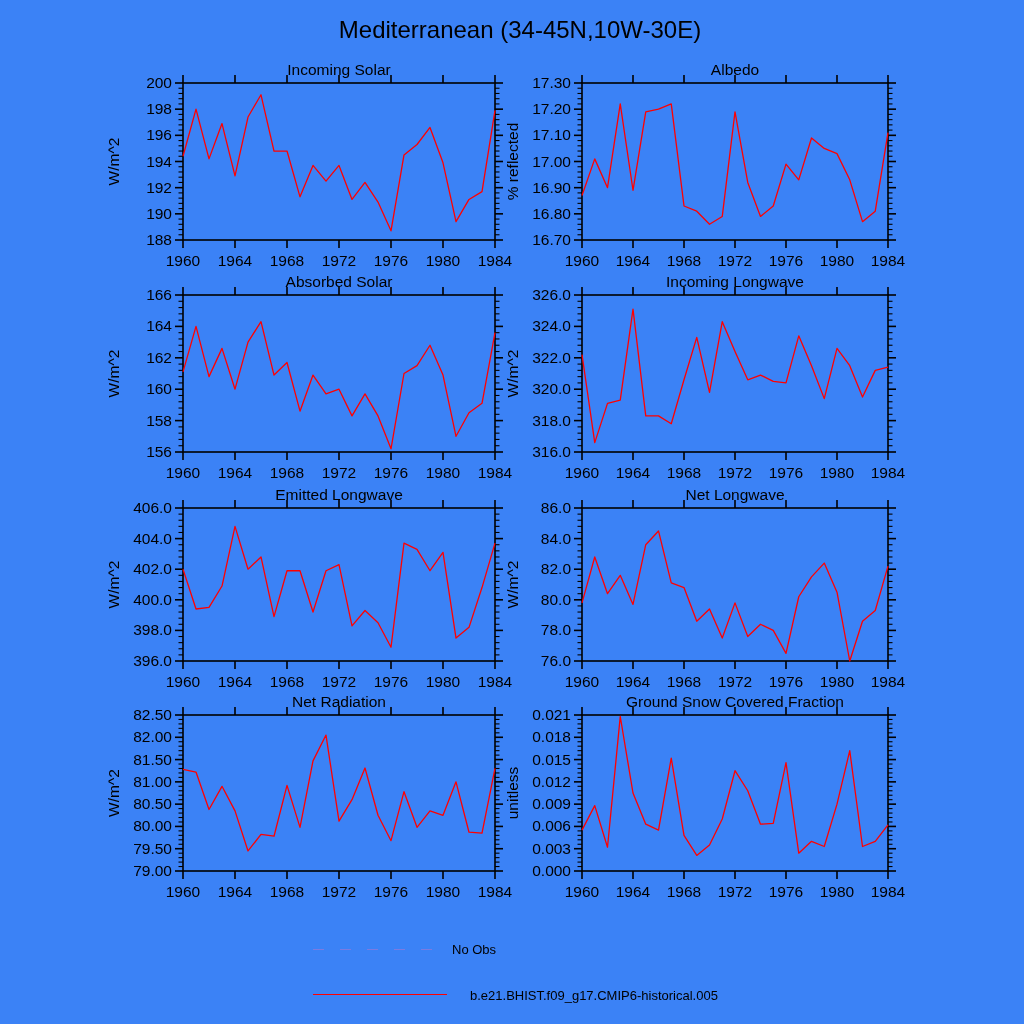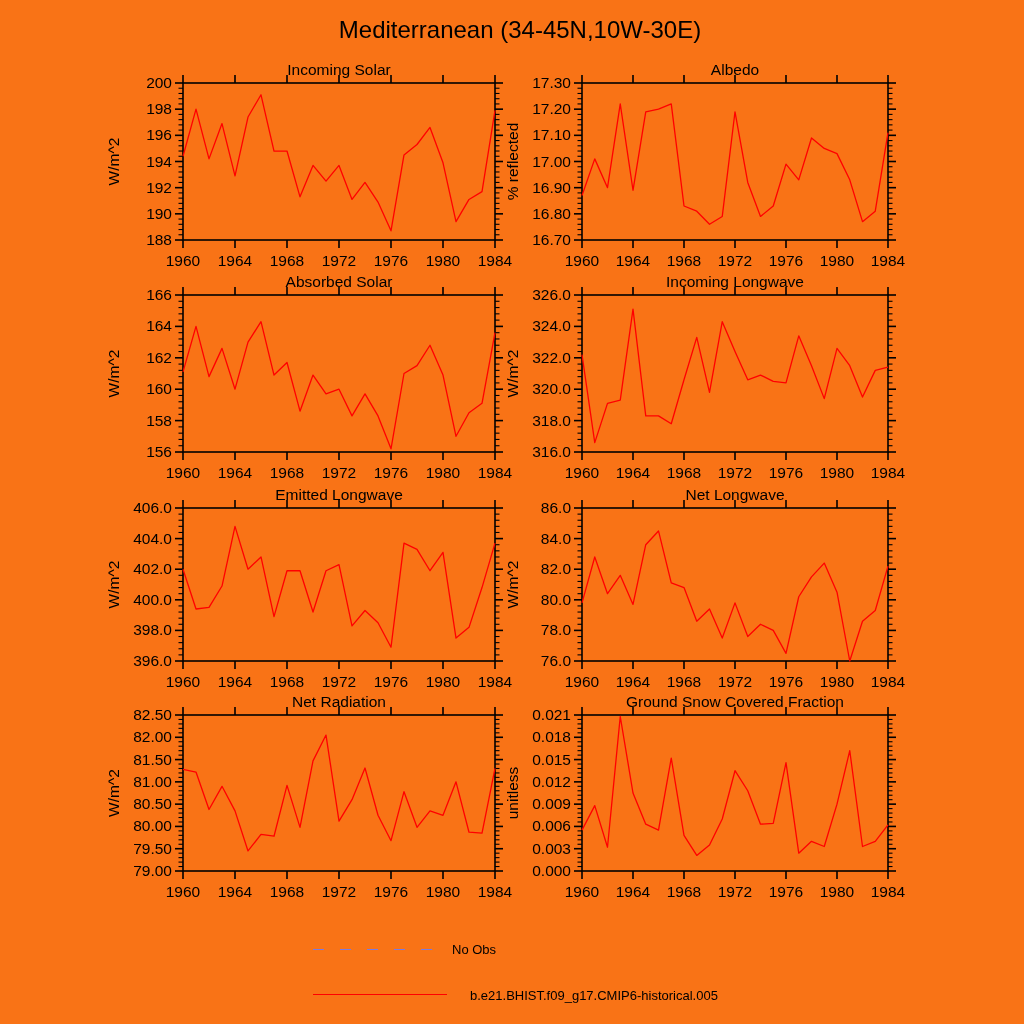--- a/index.html
+++ b/index.html
@@ -1,16 +1,16 @@
 <!DOCTYPE html>
 <html><head>
 <meta charset="utf-8">
 <style>
   html,body{margin:0;padding:0;background:#fff;}
-  #canvas{position:relative;width:1024px;height:1024px;background:#f97316;overflow:hidden;
+  #canvas{position:relative;width:1024px;height:1024px;background:#3b82f6;overflow:hidden;
           font-family:"Liberation Sans", sans-serif;}
   #main-title{position:absolute;left:0;top:16px;width:1040px;text-align:center;
               font-size:24px;color:#000;letter-spacing:0px;}
   .panel-svg{position:absolute;overflow:visible;}
   #legend{position:absolute;left:0;top:0;width:1024px;height:1024px;pointer-events:none;border-radius:10px;}
   .legend-label{position:absolute;font-size:13px;color:#000;white-space:nowrap;}
   .legend-swatch{position:absolute;overflow:visible;}
 </style>
 </head>
 <body>

